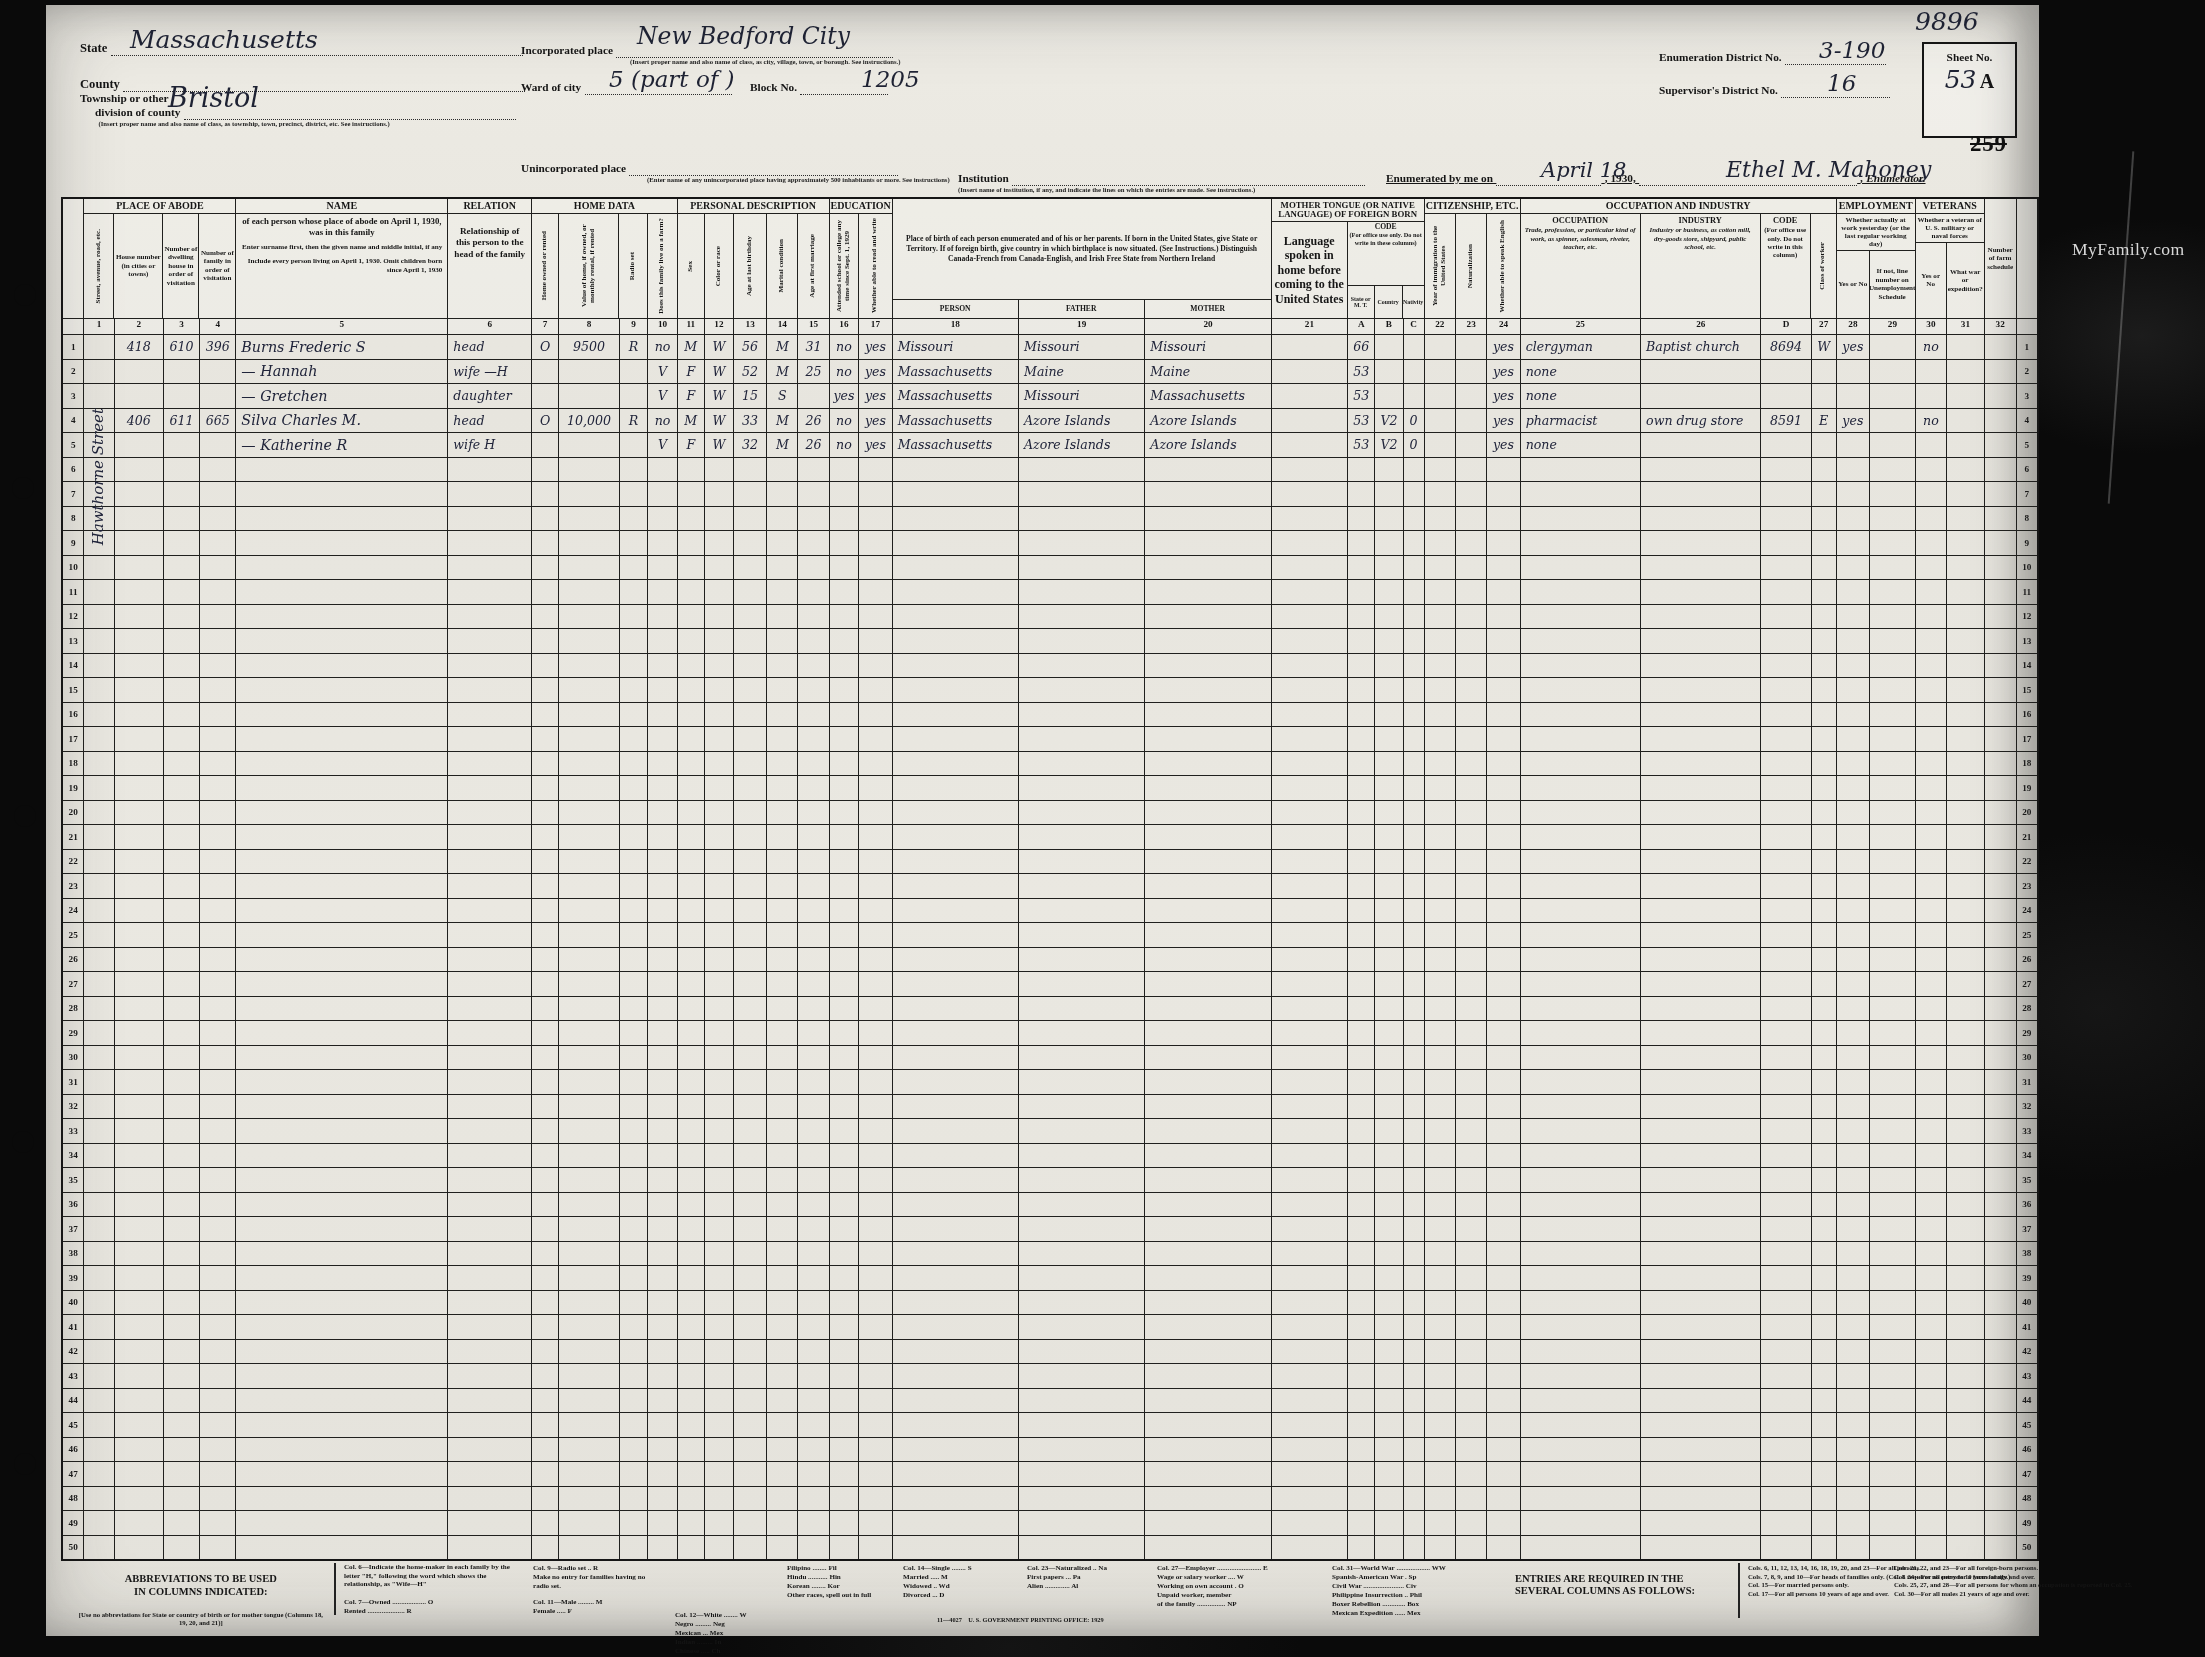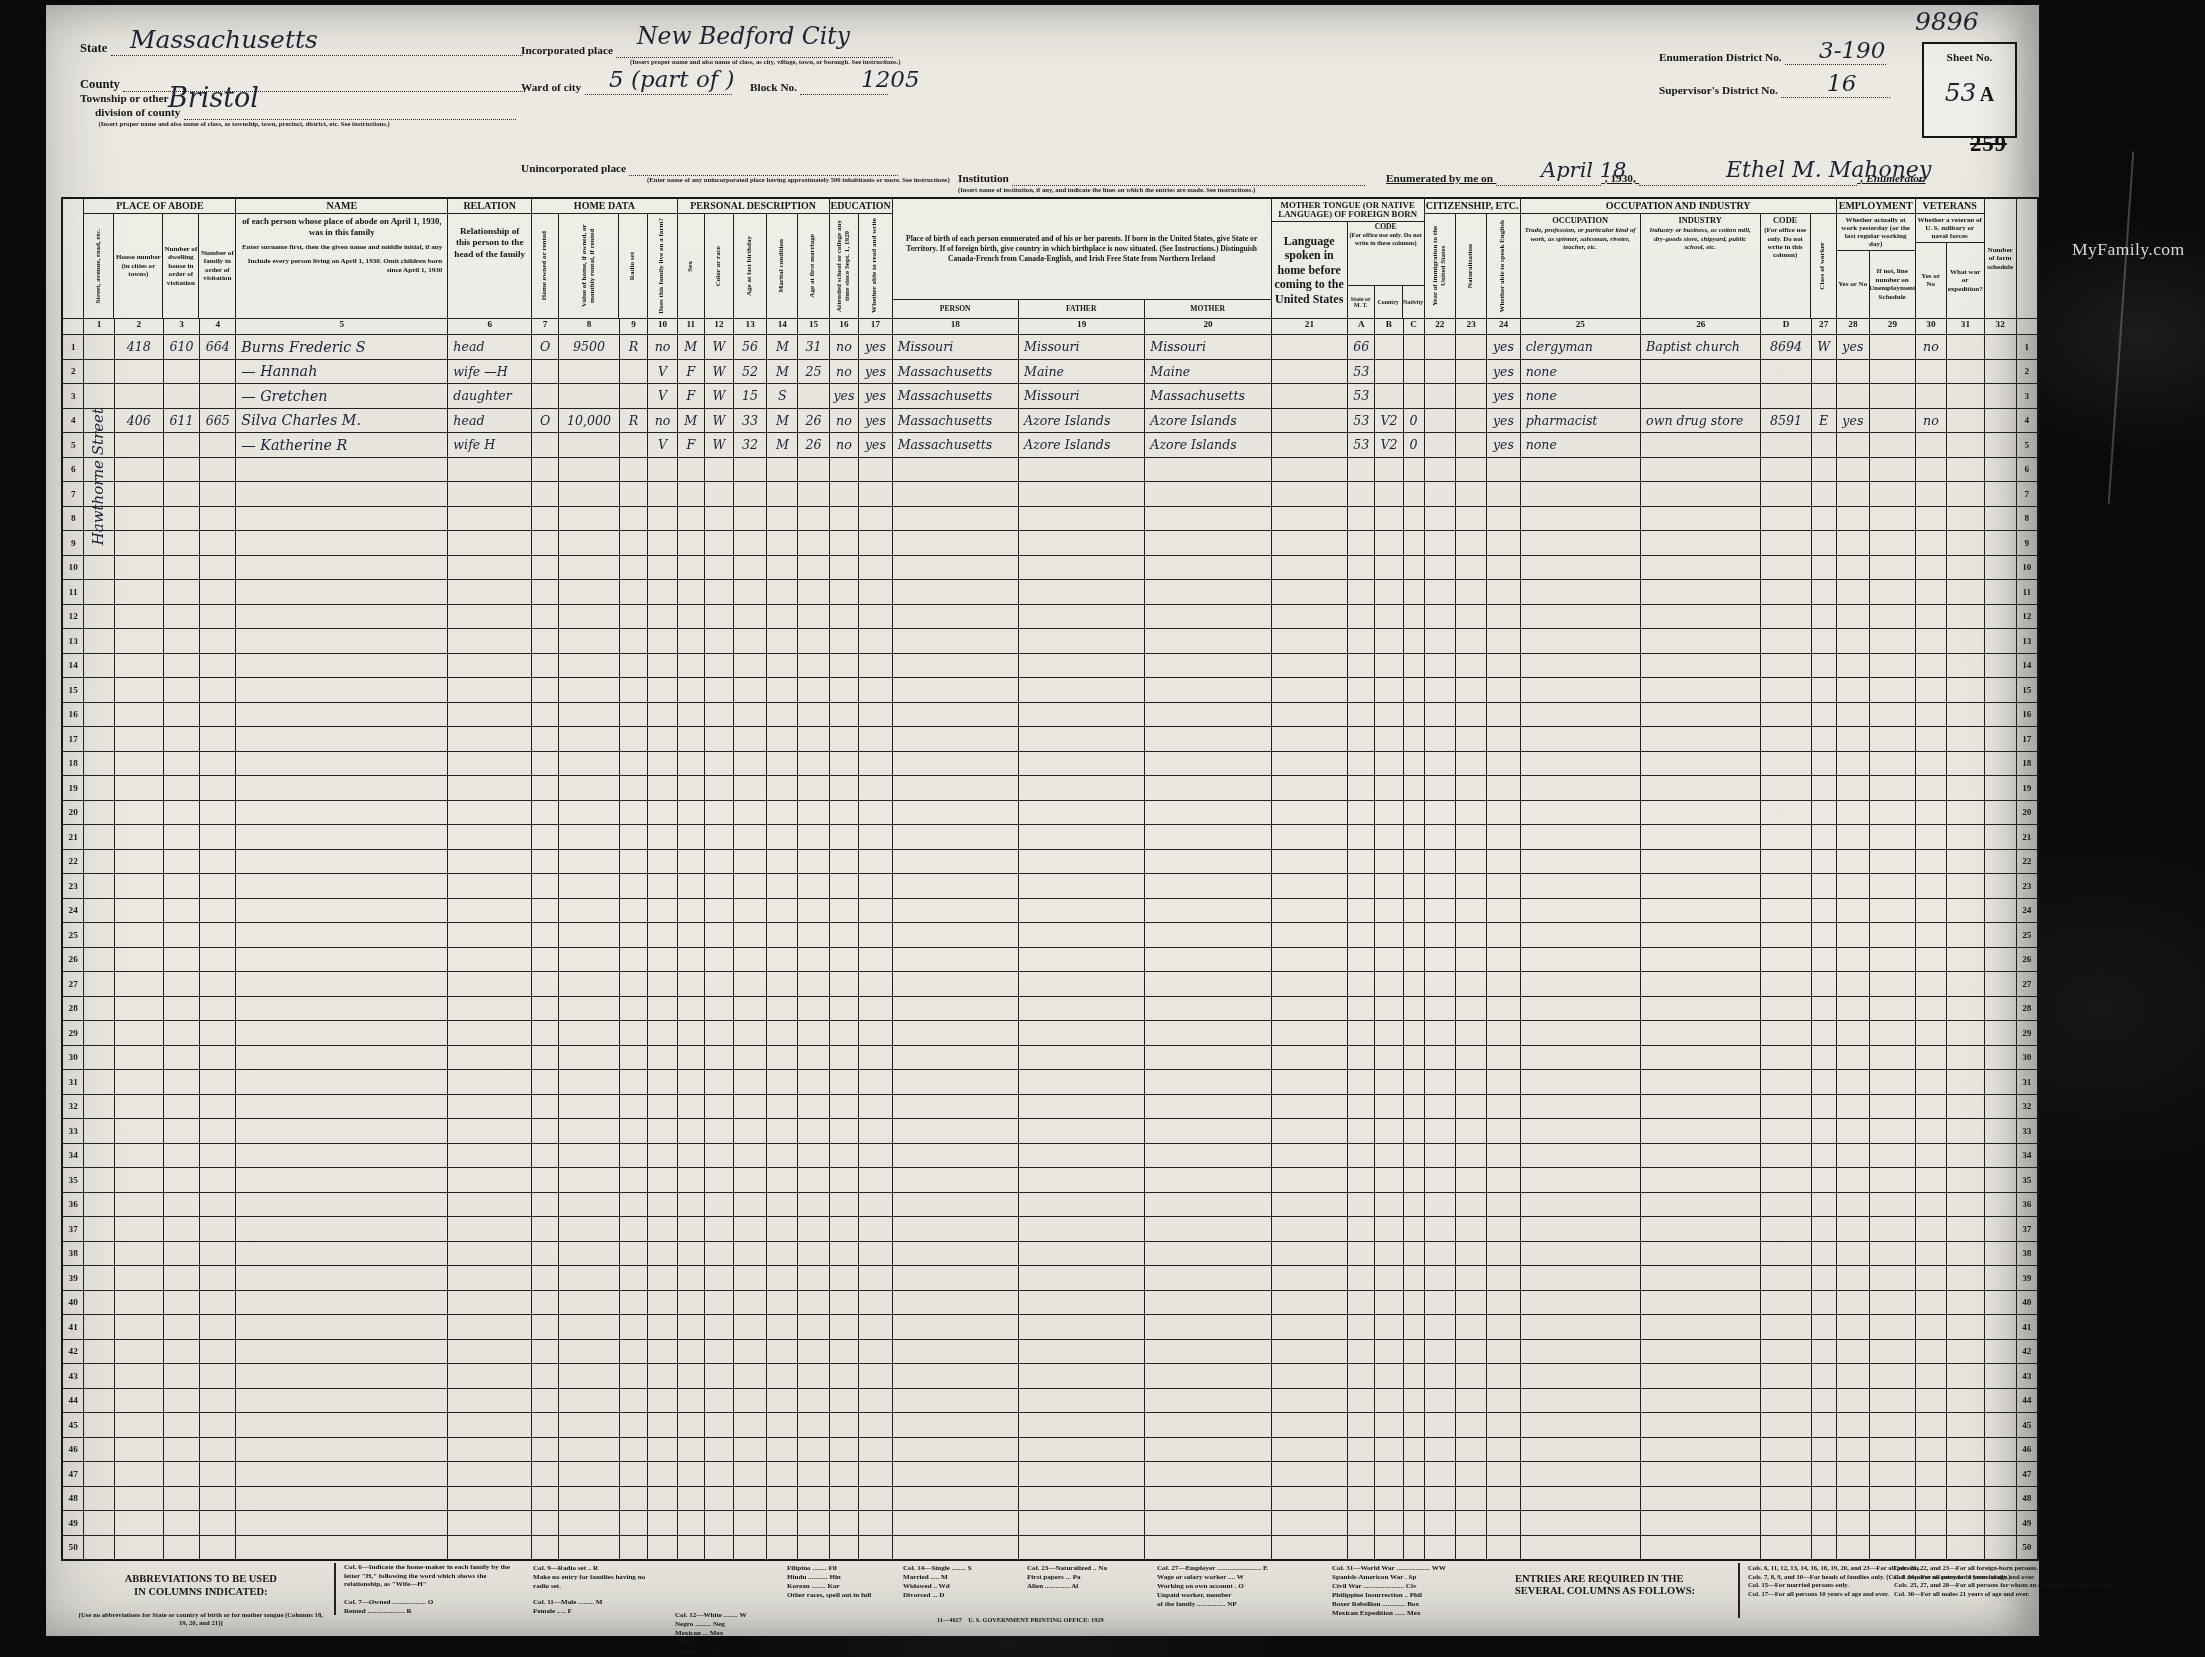--- a/index.html
+++ b/index.html
@@ -169,21 +169,21 @@
       <span class="dots" style="width:101px;"></span>
       <span class="hwrite" style="position:absolute;left:160px;top:-11.8px;font-size:23px;">3-190</span>
     </div>
     <div style="position:absolute;left:1613px;top:77px;">
       <span class="lbl-sm">Supervisor's District No.</span>
       <span class="dots" style="width:109px;"></span>
       <span class="hwrite" style="position:absolute;left:168px;top:-11.8px;font-size:23px;">16</span>
     </div>
     <div class="sheetbox">
       <div class="lbl-sm" style="margin-top:6.7px;">Sheet No.</div>
-      <div style="margin-top:15px;">
+      <div style="margin-top:2px;">
         <span class="hwrite" style="font-size:25px;">53</span>
         <span style="font-weight:bold;font-size:20px;">A</span>
       </div>
     </div>
     <div class="stamp259">259</div>
 
     <div class="tablewrap">
       <table class="census" id="census-table">
         <colgroup id="cg">
             <col style="width: 22px;">
@@ -458,21 +458,21 @@
               <th>32</th>
               <th></th>
             </tr>
         </thead>
         <tbody id="tbody">
             <tr>
               <td class="linenum">1</td>
               <td></td>
               <td class="hw">418</td>
               <td class="hw">610</td>
-              <td class="hw">664</td>
+              <td class="hw">396</td>
               <td class="hw tl col-name">Burns   Frederic S</td>
               <td class="hw tl">head</td>
               <td class="hw">O</td>
               <td class="hw">9500</td>
               <td class="hw">R</td>
               <td class="hw">no</td>
               <td class="hw">M</td>
               <td class="hw">W</td>
               <td class="hw">56</td>
               <td class="hw">M</td>

